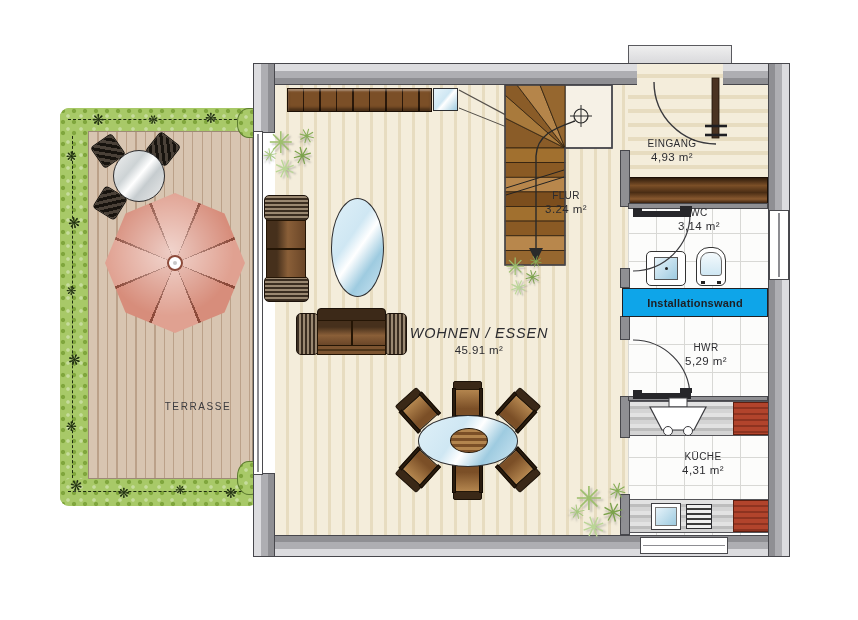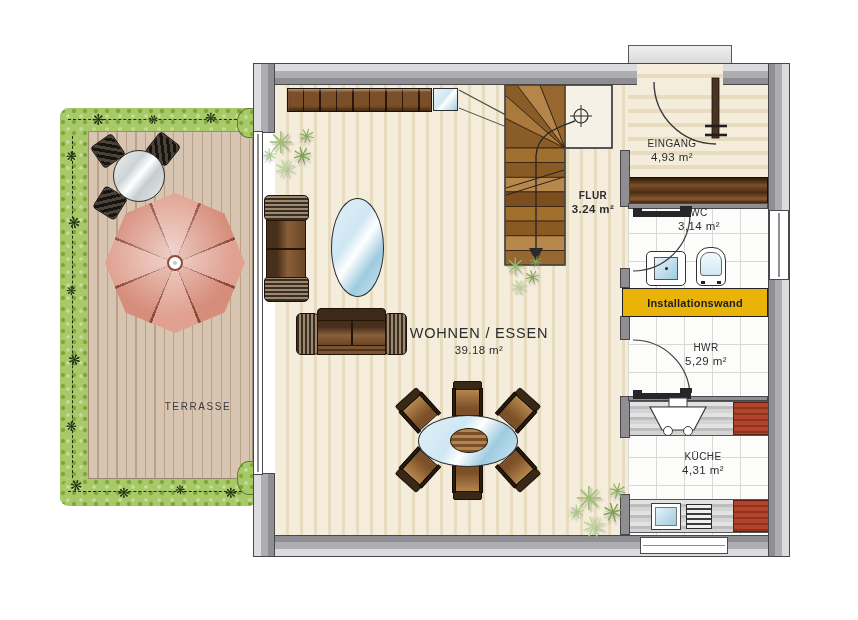--- a/index.html
+++ b/index.html
@@ -37,21 +37,21 @@
   .thinwall{background:var(--wall-dark);border:1px solid var(--outline);z-index:5;}
 
   
   .window{background:#fff;border:1.5px solid #4a4a4e;z-index:6;}
   .wline-v{position:absolute;top:2px;bottom:2px;left:50%;width:1.5px;margin-left:-0.75px;background:#8d8d92;}
   .wline-h{position:absolute;left:2px;right:2px;top:50%;height:1.5px;margin-top:-0.75px;background:#8d8d92;}
   .canopy{background:linear-gradient(180deg,#efefef,#d7d7da);border:1.5px solid #5a5a5f;z-index:4;}
   .dooropening{z-index:6;}
 
   
-  .instband{background:#eab308;border:1.5px solid #202024;z-index:6;display:flex;align-items:center;justify-content:center;}
+  .instband{background:#0ea5e9;border:1.5px solid #202024;z-index:6;display:flex;align-items:center;justify-content:center;}
   .instband span{font-size:11px;font-weight:bold;color:#1e1e22;letter-spacing:.2px;}
 
   
   .sideboard{background:repeating-linear-gradient(90deg,var(--wood) 0 15px,#2a180a 15px 16.5px);
              border:1px solid #1d1005;z-index:2;
              box-shadow:inset 0 2px 2px rgba(255,255,255,.35),inset 0 -3px 3px rgba(0,0,0,.4);}
   .glassbox{background:linear-gradient(130deg,#e8f4fa,var(--glass) 45%,#fff 55%,var(--glass-deep));border:1.2px solid #2e2e30;z-index:2;}
   .wardrobe{background:linear-gradient(180deg,#2f1c0c,var(--wood) 30%,#4a2d14 58%,#8a5a30 84%,#3a2210);
             border:1px solid #1a0e04;z-index:4;}
   .glass{border:1.6px solid #2e2e30;border-radius:50%;z-index:2;
@@ -120,21 +120,21 @@
   .p2{font-size:24px;color:#7aa24a;left:24px;top:16px;transform:rotate(30deg);}
   .p3{font-size:26px;color:#b9d695;left:6px;top:28px;transform:rotate(-20deg);}
   .p4{font-size:20px;color:#86ad55;left:30px;top:-2px;transform:rotate(60deg);}
   .p5{font-size:18px;color:#a5c87c;left:-6px;top:18px;transform:rotate(80deg);}
 
   
   .rlabel{position:absolute;transform:translate(-50%,-50%);text-align:center;color:#2c2c30;
           line-height:1.3;letter-spacing:.4px;white-space:nowrap;z-index:9;}
   .rlabel .nm{font-size:10px;display:block;}
   .rlabel .ar{font-size:11.5px;display:block;}
-  .rlabel.big .nm{font-size:14.5px;letter-spacing:.8px;}
+  .rlabel.big .nm{font-size:14.5px;letter-spacing:.8px;font-style:italic;}
   .terr{font-size:13.5px;letter-spacing:1.6px;color:#3a3a3e;}
 
   svg.overlay{position:absolute;left:0;top:0;z-index:6;pointer-events:none;}
 </style>
 </head>
 <body>
 
 <div id="stage">
 
   <div class="abs hedge" style="left:60px;top:108px;width:28px;height:398px;">
@@ -373,23 +373,23 @@
       <circle cx="668" cy="431" r="4.5" fill="#ffffff" stroke="#3c3c40" stroke-width="1"></circle>
       <circle cx="688" cy="431" r="4.5" fill="#ffffff" stroke="#3c3c40" stroke-width="1"></circle>
     </g>
   </svg>
 
   <div class="rlabel terr" style="left:198px;top:406px;">
     <span class="nm">TERRASSE</span>
   </div>
   <div class="rlabel big" style="left:479px;top:341px;">
     <span class="nm">WOHNEN / ESSEN</span>
-    <span class="ar">39.18 m²</span>
-  </div>
-  <div class="rlabel" style="left:593px;top:203px;font-weight:bold;">
+    <span class="ar">45.91 m²</span>
+  </div>
+  <div class="rlabel" style="left:566px;top:203px;">
     <span class="nm">FLUR</span>
     <span class="ar">3.24 m²</span>
   </div>
   <div class="rlabel" style="left:672px;top:151px;">
     <span class="nm">EINGANG</span>
     <span class="ar">4,93 m²</span>
   </div>
   <div class="rlabel" style="left:699px;top:220px;">
     <span class="nm">WC</span>
     <span class="ar">3,14 m²</span>

